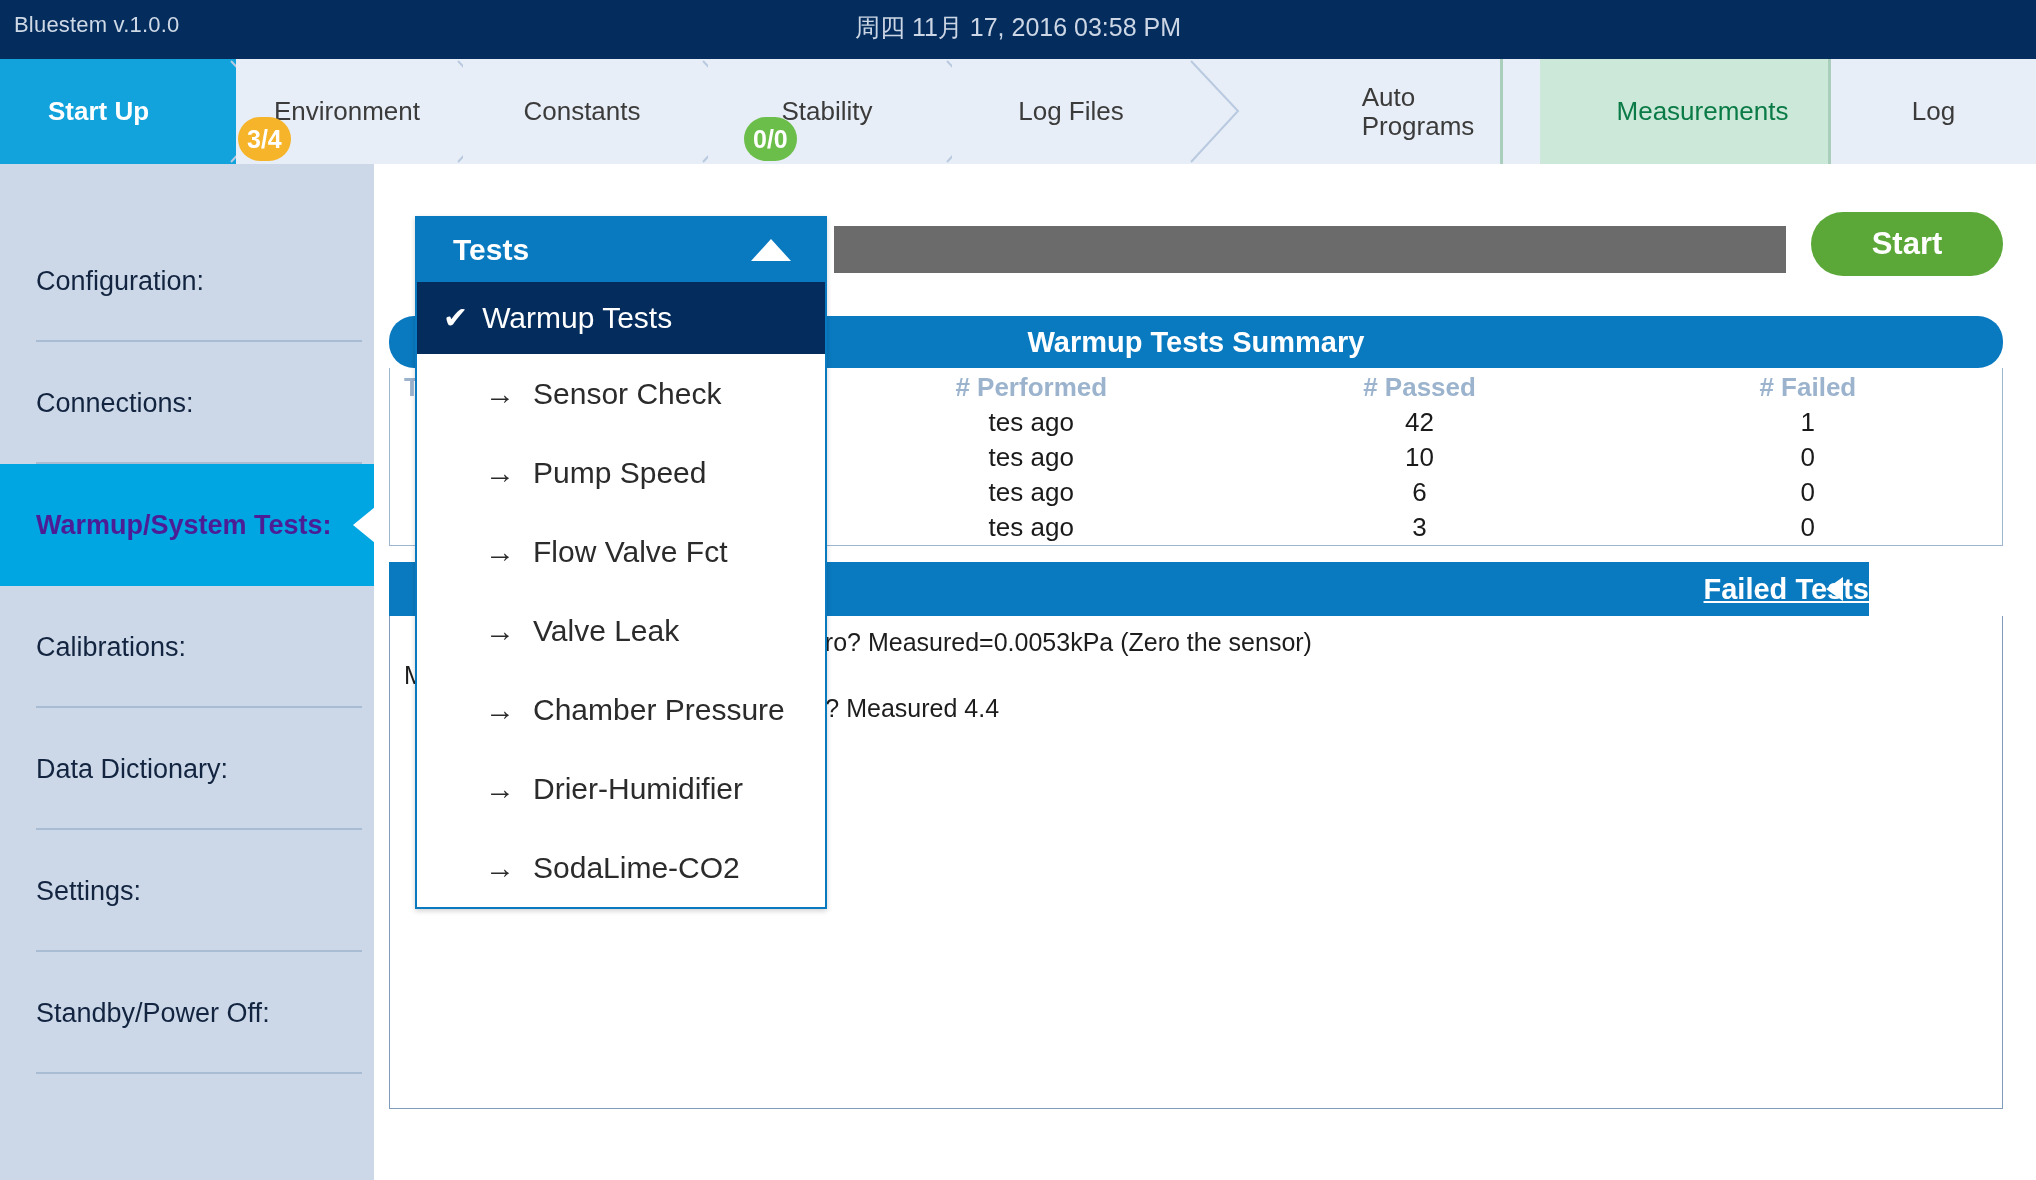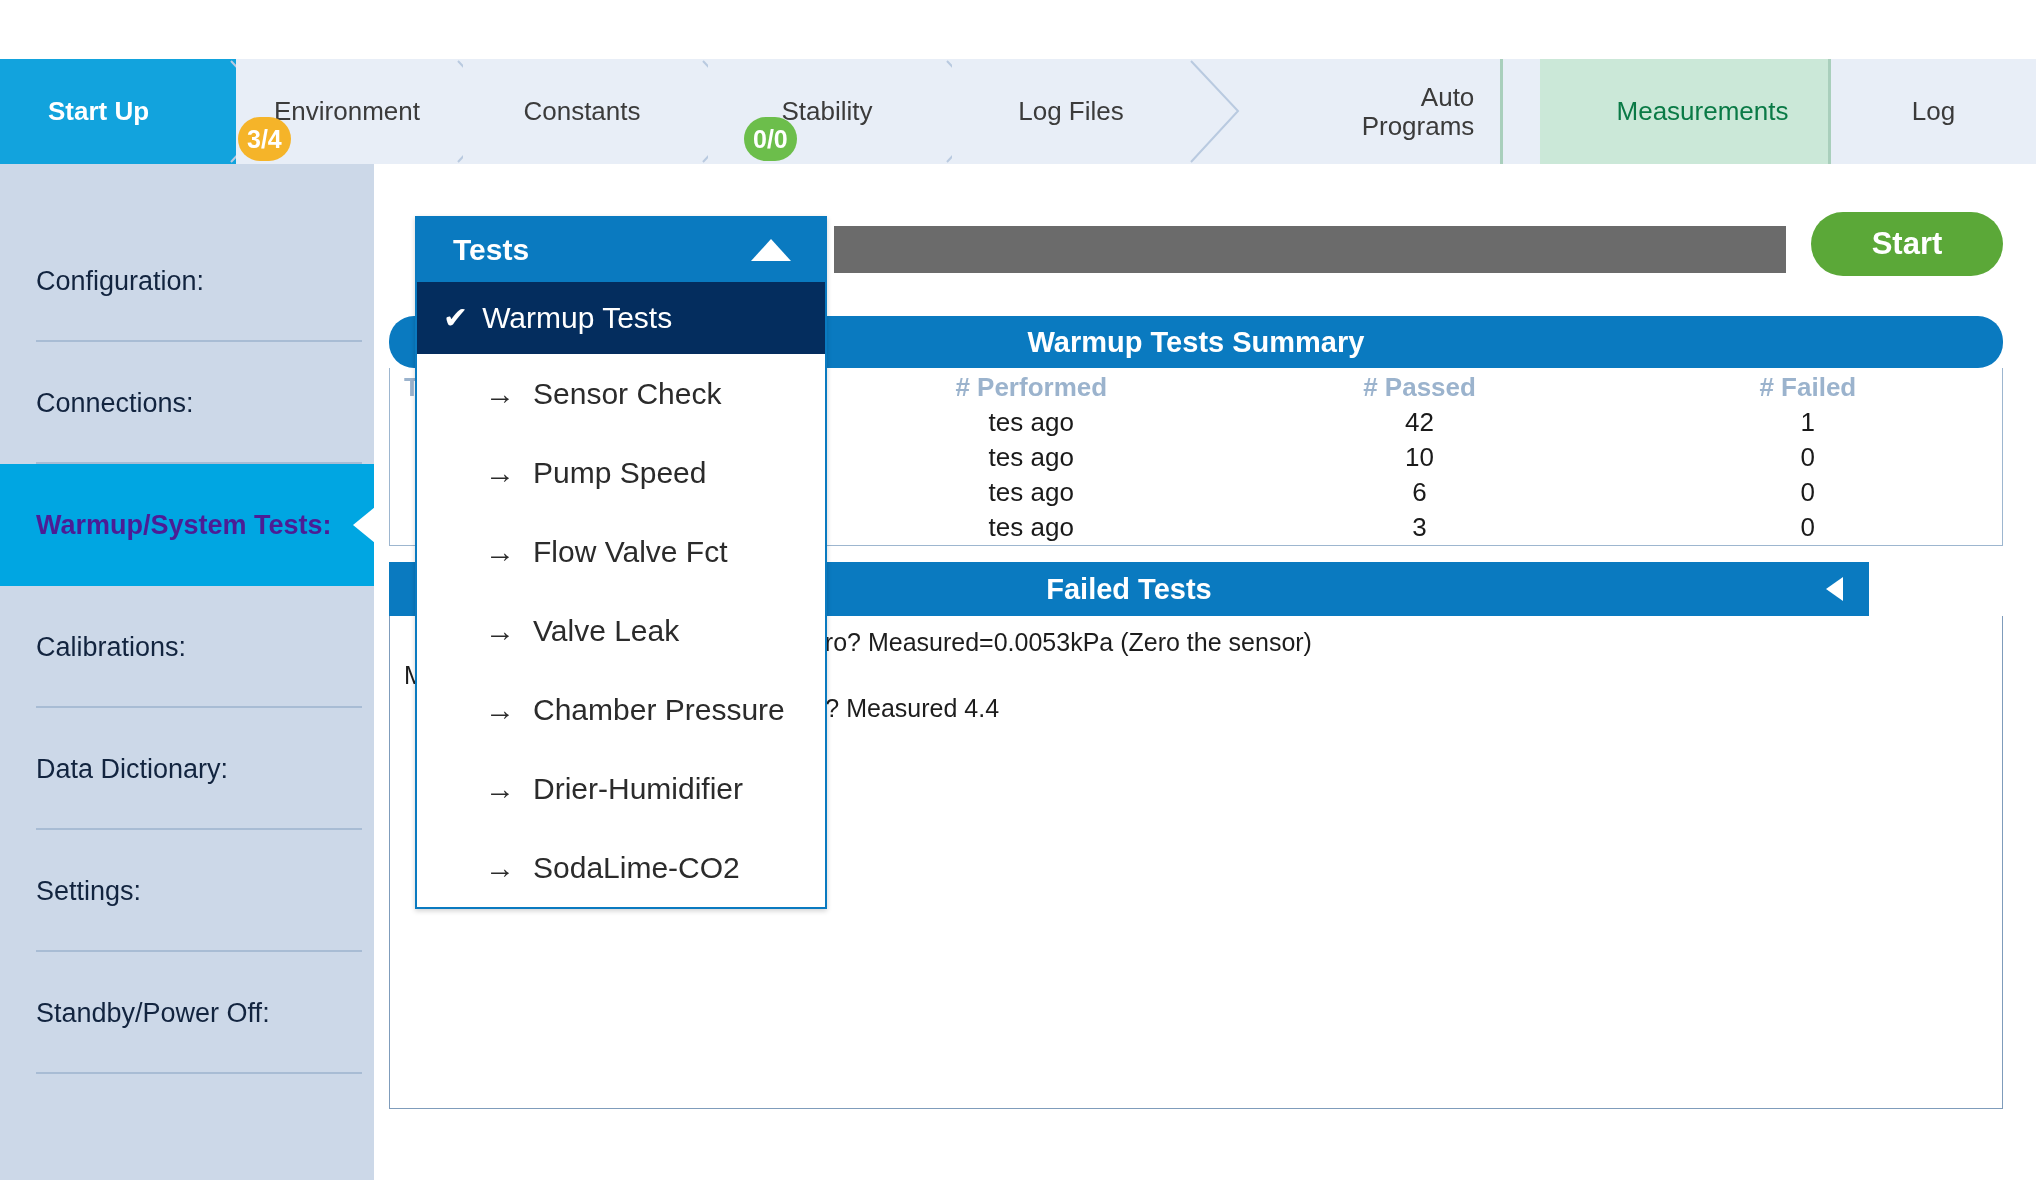--- a/index.html
+++ b/index.html
@@ -26,21 +26,21 @@
   }
 
   
   .tabstrip {
     position: absolute; left: 0; top: 59px; width: 2036px; height: 105px;
     background: #e8eef7;
   }
   .tab {
     position: absolute; top: 0; height: 105px;
     display: flex; align-items: center; justify-content: center;
-    font-size: 26px; color: #3b3b3b; text-align: right; line-height: 1.08;
+    font-size: 26px; color: #3b3b3b; text-align: left; line-height: 1.08;
     background: #e8eef7;
   }
   .tab.active-blue {
     background: #12a3dd; color: #ffffff; font-weight: bold;
     justify-content: flex-start; padding-left: 48px;
   }
   .tab.active-blue::after {
     content: ""; position: absolute; right: -52px; top: 0;
     width: 0; height: 0;
     border-top: 53px solid transparent;
@@ -137,21 +137,22 @@
     font-size: 26px; color: #1a1a1a; text-align: center;
     padding: 2px 0; height: 31px;
   }
   .sum-table .c-name { width: 380px; text-align: left; padding-left: 14px; }
   .sum-table .c-perf { width: 330px; }
   .sum-table .c-pass { width: 330px; }
   .sum-table .c-fail { width: 330px; }
 
   .failed-hdr {
     left: 15px; top: 398px; width: 1480px; height: 54px;
-    justify-content: center;
+    justify-content: flex-end;
+    text-decoration: underline;
   }
   .failed-hdr .collapse-arrow {
     position: absolute; right: 26px; top: 50%; transform: translateY(-50%);
     width: 0; height: 0;
     border-top: 12px solid transparent;
     border-bottom: 12px solid transparent;
     border-right: 17px solid #ffffff;
   }
   .failed-box {
     position: absolute; left: 15px; top: 452px; width: 1614px; height: 493px;
@@ -196,20 +197,24 @@
     display: flex; align-items: center; padding-left: 68px;
     font-size: 30px;
   }
   .dd-item .arrow { margin-right: 18px; font-size: 30px; color: #2b2b2b; }
 </style>
 </head>
 <body>
 
 <div id="app">
 
+  <div class="titlebar">
+    <div class="appname">Bluestem v.1.0.0</div>
+    <div class="datetime">周四 11月 17, 2016 03:58 PM</div>
+  </div>
 
   <div class="tabstrip">
 
     <div class="tab active-blue" style="left:0; width:236px;">
       <span>Start Up</span>
     </div>
 
     <div class="chev" style="left:228px;">
       <svg width="54" height="105" viewBox="0 0 54 105">
           <polyline points="3,2 50,52 3,103" fill="none" stroke="#b9cae0" stroke-width="2"></polyline>

